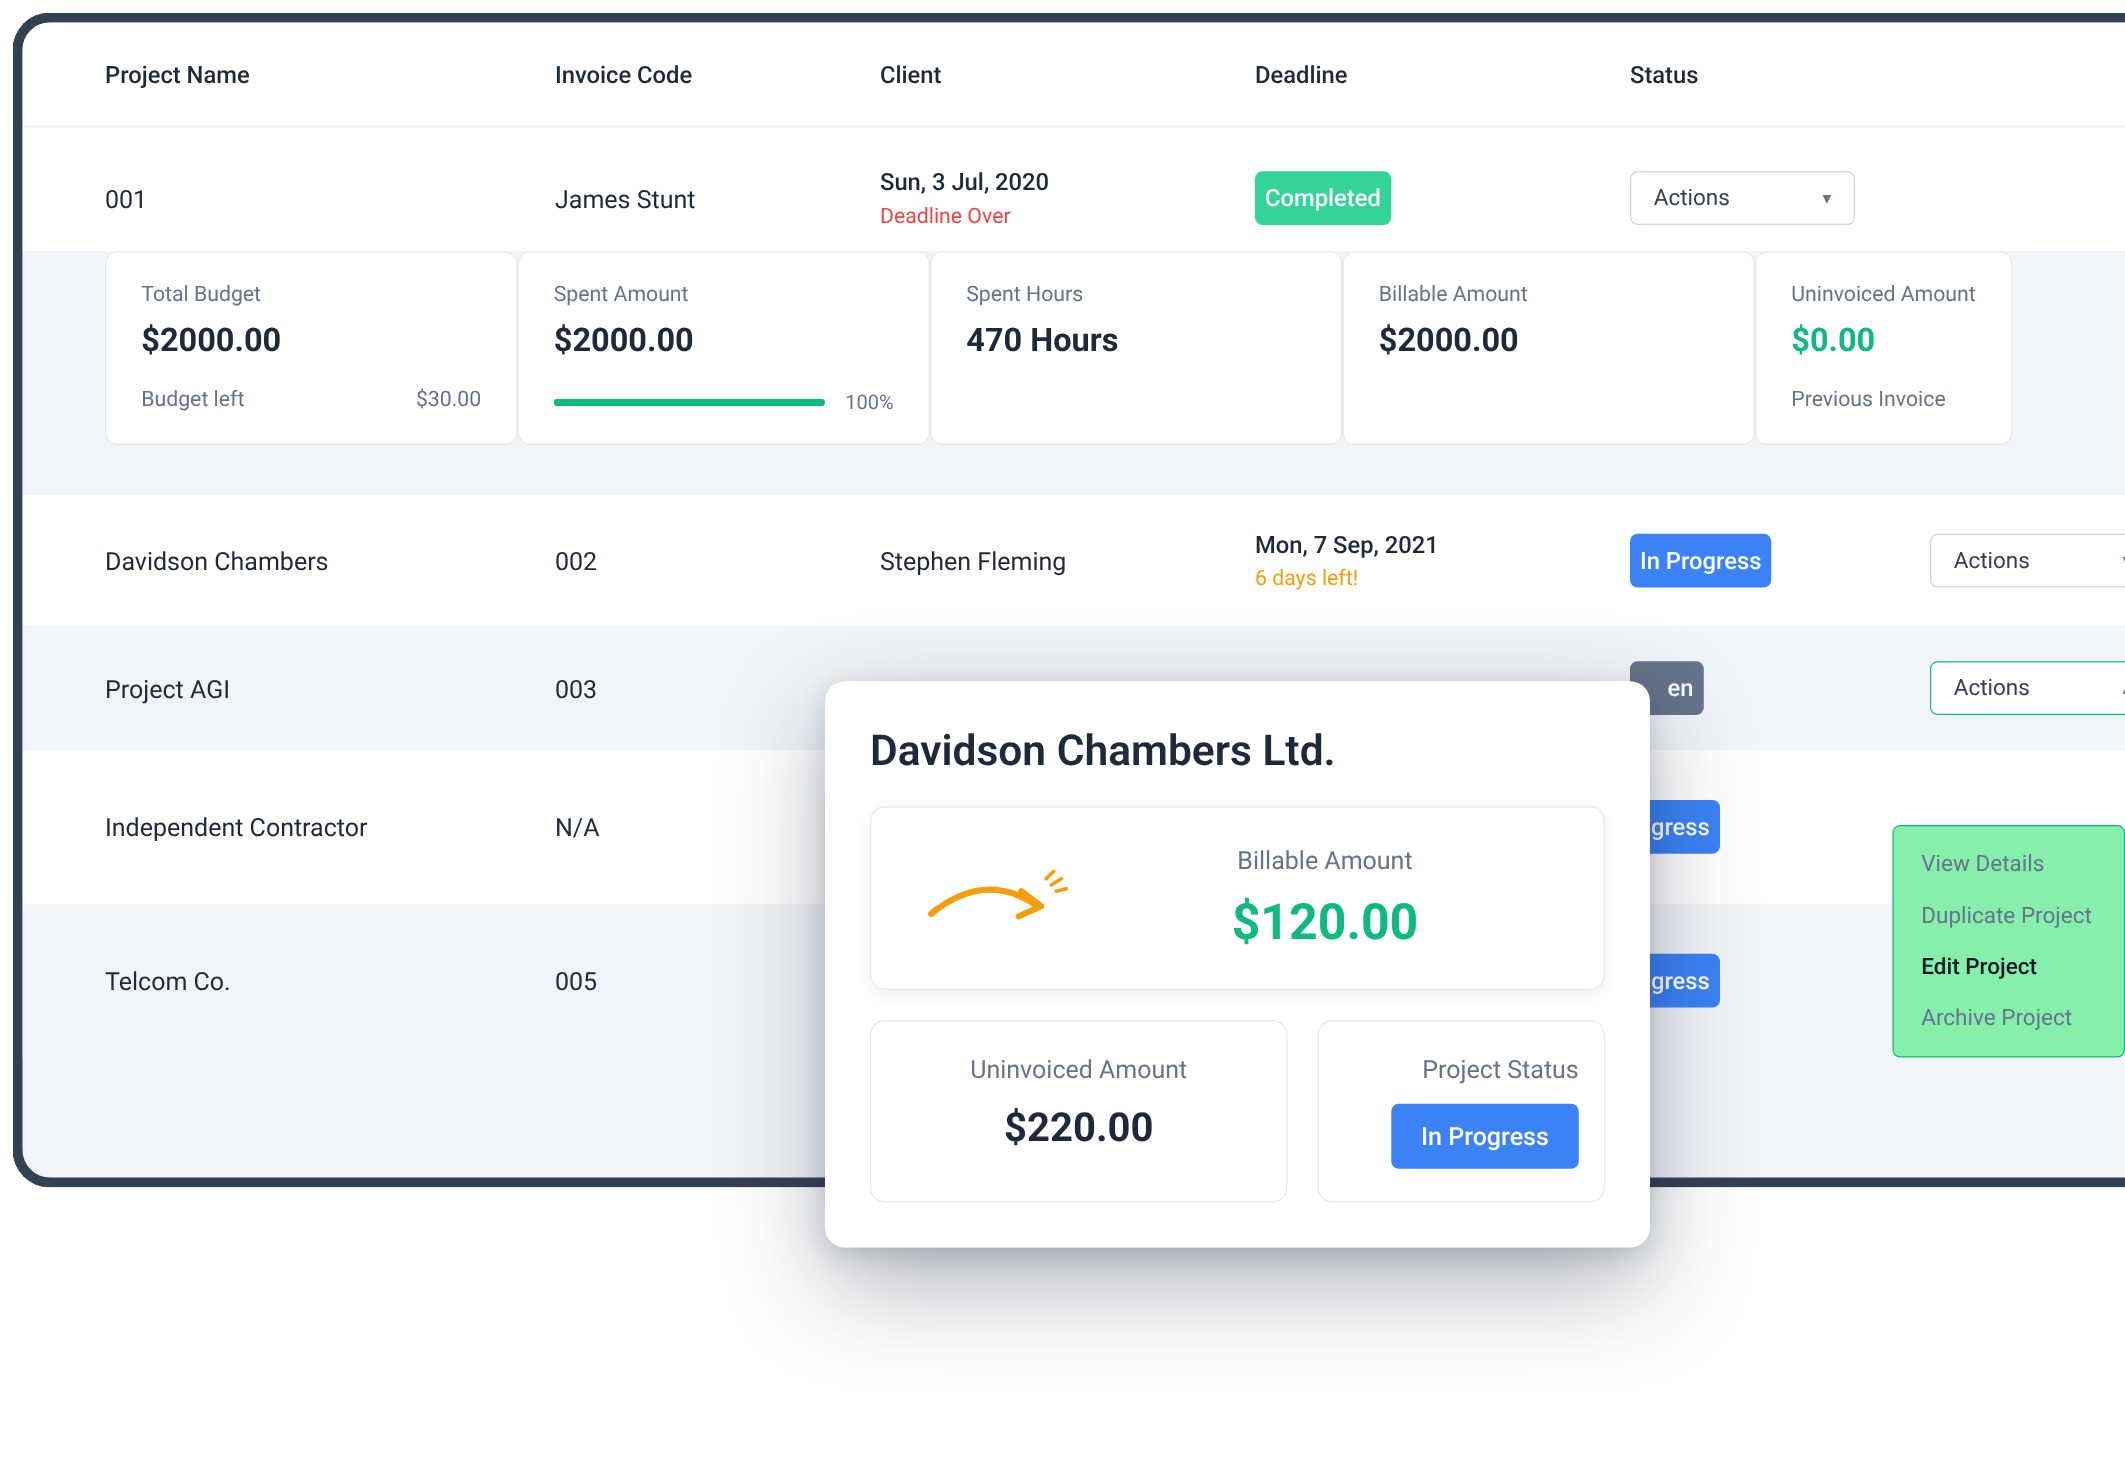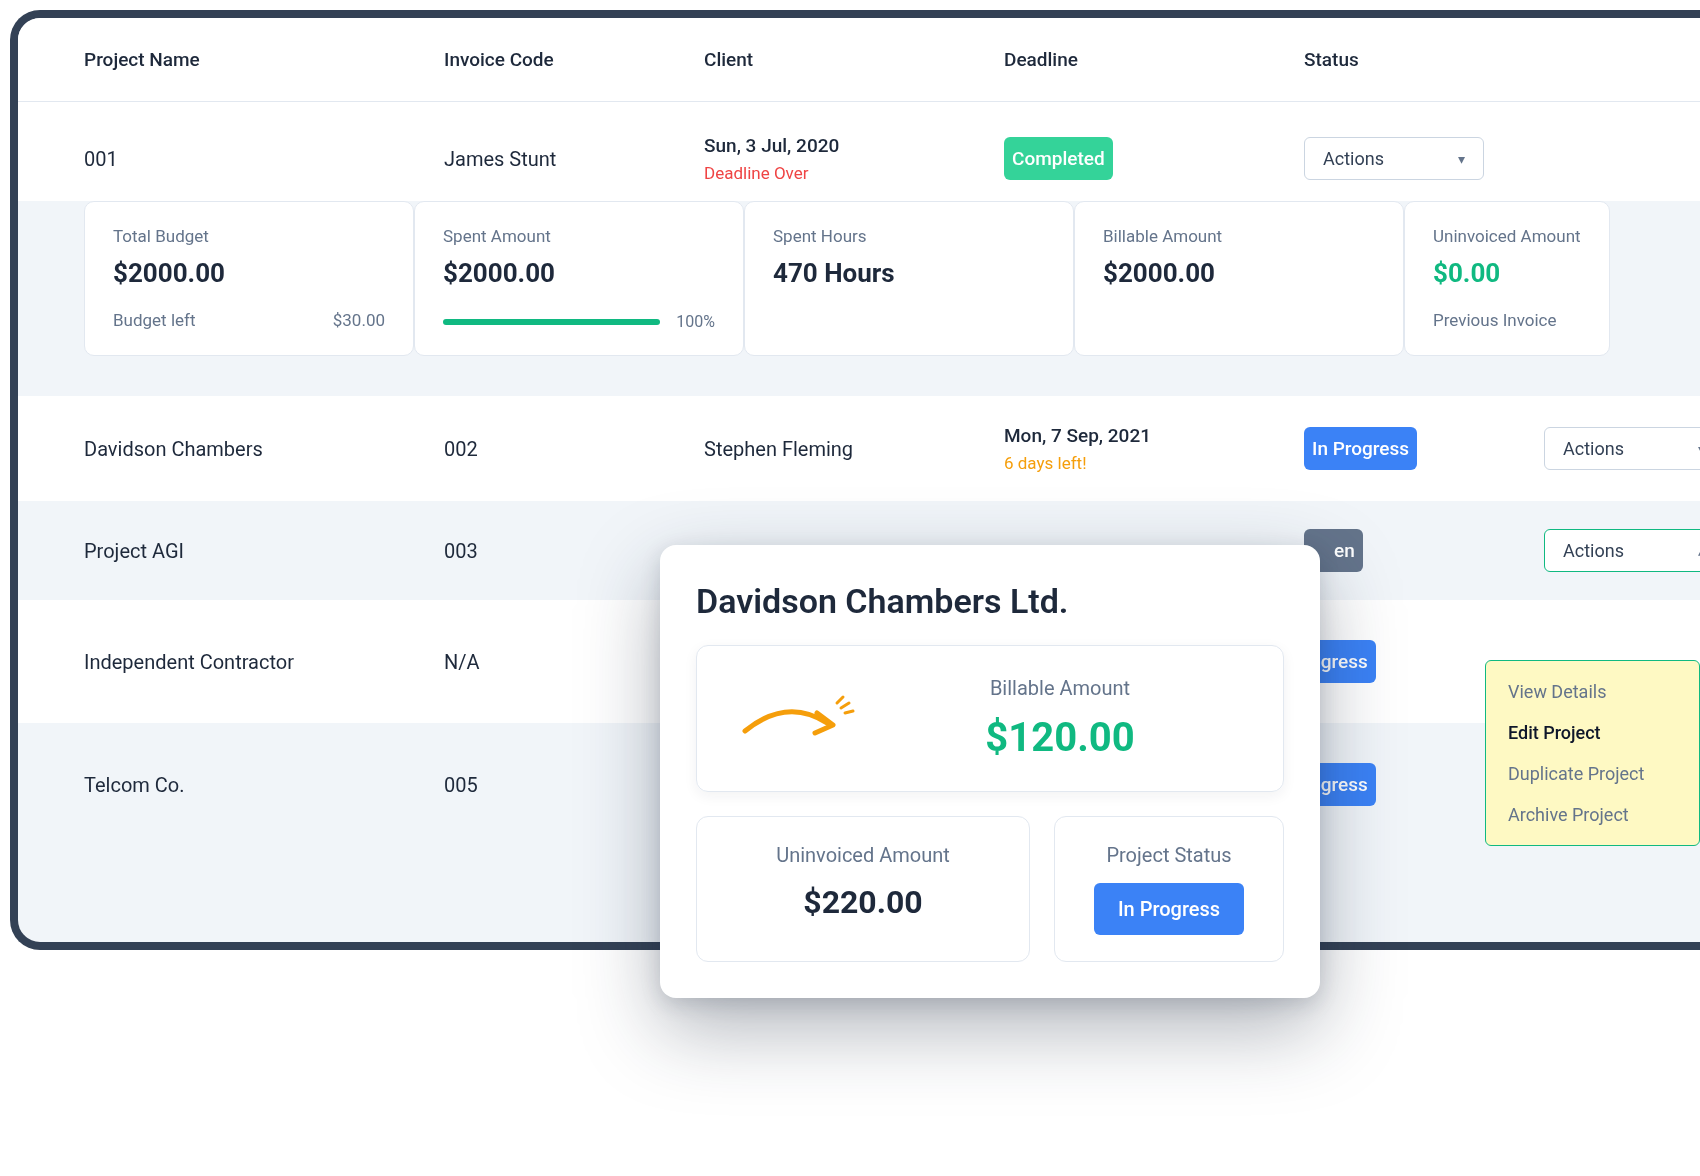--- a/index.html
+++ b/index.html
@@ -101,22 +101,22 @@
   .card-val.green { color: #10b981; }
   .card-sub { display: flex; justify-content: space-between; color: #64748b; font-size: 17px; margin-top: 22px; }
   .pbar-wrap { display:flex; align-items:center; gap:16px; margin-top:24px;}
   .pbar { flex:1; height:6px; background:#e2e8f0; border-radius:3px; overflow:hidden; }
   .pbar-fill { height:100%; background:#10b981; width:100%; }
   .pbar-pct { color:#64748b; font-size:16px; }
   .dropdown {
     position: absolute;
     right: 0px;
     top: 642px;
-    width: 215px;
-    background:#fef9c3;
+    width: 186px;
+    background:#86efac;
     border:1.5px solid #10b981;
     border-radius:6px;
     padding: 10px 0;
     z-index: 5;
   }
   .dd-item {
     padding: 10px 22px;
     font-size: 18px;
     color:#64748b;
     cursor:pointer;
@@ -283,22 +283,22 @@
       <div>
         <span class="status-badge st-inprogress" style="padding-left:6px;">ogress</span>
       </div>
       <div></div>
     </div>
 
   </div>
 
   <div class="dropdown">
     <div class="dd-item">View Details</div>
+    <div class="dd-item">Duplicate Project</div>
     <div class="dd-item hover">Edit Project</div>
-    <div class="dd-item">Duplicate Project</div>
     <div class="dd-item">Archive Project</div>
   </div>
 
 </div>
 
 <div class="popover">
   <div class="pop-title">Davidson Chambers Ltd.</div>
   <div class="pop-main">
     <svg class="arrow-svg" width="120" height="60" viewBox="0 0 120 60">
       <path d="M 8 42 Q 50 8 90 34" stroke="#f59e0b" stroke-width="5" fill="none" stroke-linecap="round"></path>
@@ -310,18 +310,18 @@
     <div class="pop-main-txt">
       <div class="pop-lbl">Billable Amount</div>
       <div class="pop-val-lg">$120.00</div>
     </div>
   </div>
   <div class="pop-row">
     <div class="pop-card">
       <div class="pop-card-lbl">Uninvoiced Amount</div>
       <div class="pop-card-val">$220.00</div>
     </div>
-    <div class="pop-card" style="flex:0 0 230px;">
+    <div class="pop-card" style="flex:0 0 230px;text-align:right;">
       <div class="pop-card-lbl">Project Status</div>
       <span class="status-badge st-inprogress">In Progress</span>
     </div>
   </div>
 </div>
 
 </body></html>

